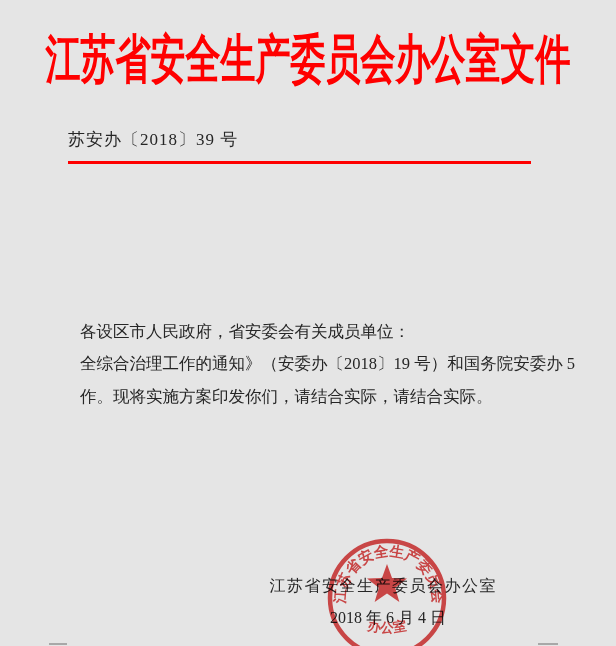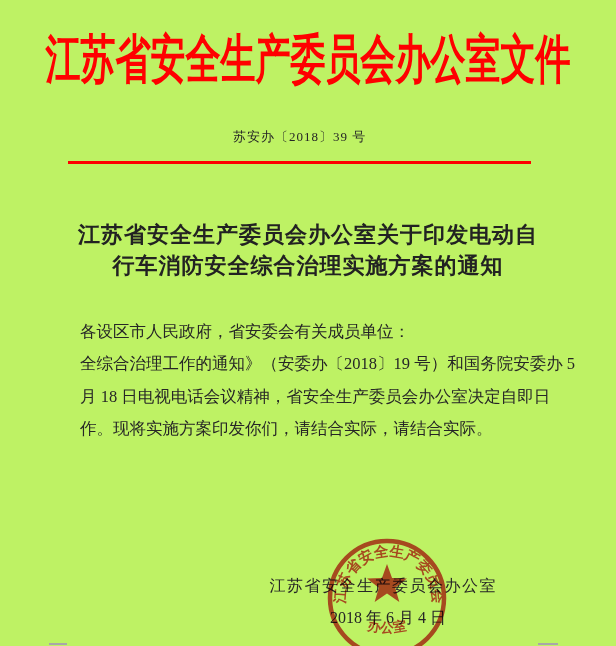--- a/index.html
+++ b/index.html
@@ -1,32 +1,32 @@
 <!DOCTYPE html>
 <html><head>
 <meta charset="utf-8">
 <style>
   html,body { margin:0; padding:0; background:#ffffff; }
   .page {
-    position:relative; width:616px; height:646px; background:#bef264;
+    position:relative; width:616px; height:646px; background:#e5e5e5;
     overflow:hidden; font-family:"Liberation Serif","DejaVu Serif",serif;
     color:#262626;
   }
   .red-header {
     position:absolute; top:22px; left:0; width:100%; height:74px;
     display:flex; align-items:center; justify-content:center;
     color:#ff0000; font-weight:bold; font-size:35px;
   }
   .red-header .stretch {
     display:inline-block; transform:scaleY(1.5); transform-origin:center;
     white-space:nowrap; letter-spacing:0;
   }
   .doc-number {
     position:absolute; top:128px; left:68px; width:463px;
-    text-align:center; font-size:13px; letter-spacing:1px;
+    text-align:left; font-size:17px; letter-spacing:1px;
   }
   .red-rule {
     position:absolute; top:161px; left:68px; width:463px; height:2.5px;
     background:#fe0000;
   }
   .doc-title {
     position:absolute; top:219px; left:38px; width:540px;
     text-align:center; font-weight:bold; font-size:22px; line-height:31px;
     color:#222222; letter-spacing:1px;
   }
@@ -58,29 +58,24 @@
 <div class="page">
 
   <div class="red-header">
     <span class="stretch">江苏省安全生产委员会办公室文件</span>
   </div>
 
   <div class="doc-number">苏安办〔2018〕39 号</div>
 
   <div class="red-rule"></div>
 
-  <div class="doc-title">
-    <div>江苏省安全生产委员会办公室关于印发电动自</div>
-    <div>行车消防安全综合治理实施方案的通知</div>
-  </div>
 
   <div class="body-block">
     <div class="bline">各设区市人民政府，省安委会有关成员单位：</div>
     <div class="bline">全综合治理工作的通知》（安委办〔2018〕19 号）和国务院安委办 5</div>
-    <div class="bline">月 18 日电视电话会议精神，省安全生产委员会办公室决定自即日</div>
     <div class="bline">作。现将实施方案印发你们，请结合实际，请结合实际。</div>
   </div>
 
   <div class="signature">江苏省安全生产委员会办公室</div>
 
   <div class="sign-date">2018 年 6 月 4 日</div>
 
   <svg class="seal" viewBox="0 0 124 124" xmlns="http://www.w3.org/2000/svg">
     <defs>
       <path id="sealArc" d="M 21.9 76.9 A 44 44 0 1 1 106.1 76.9" fill="none"></path>

